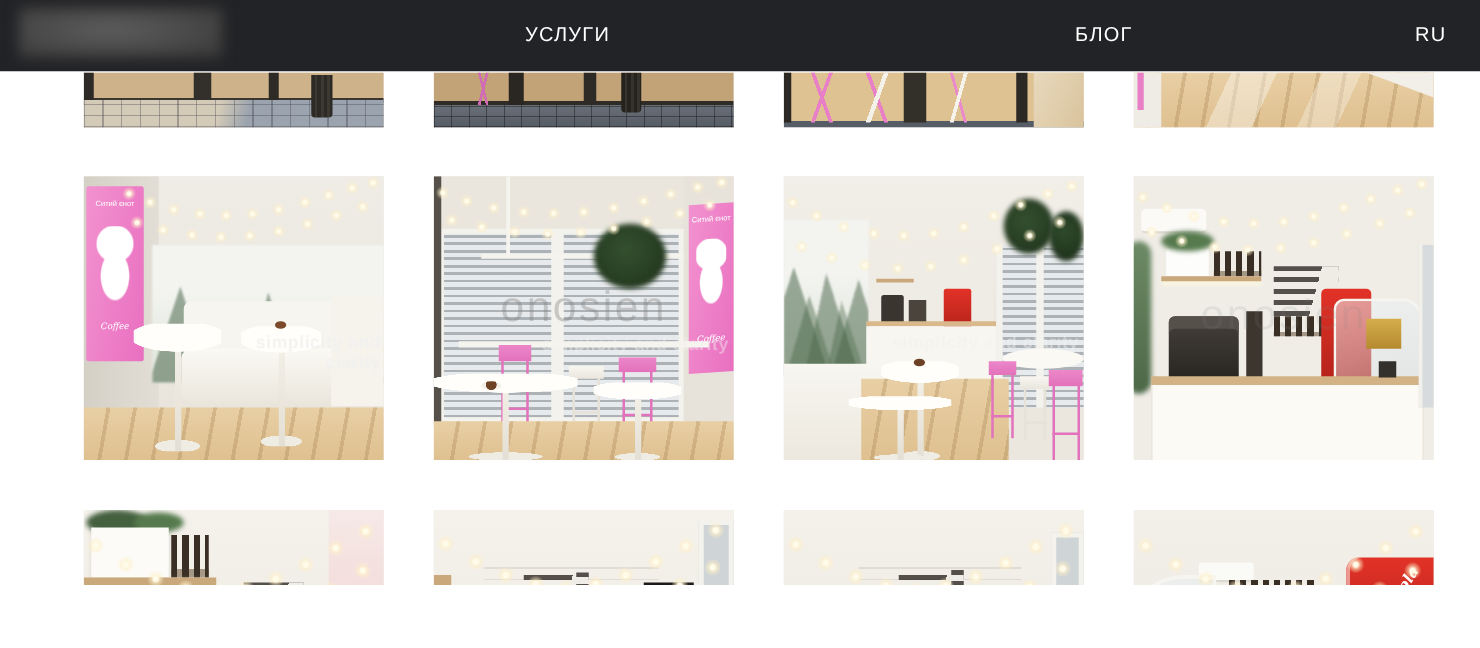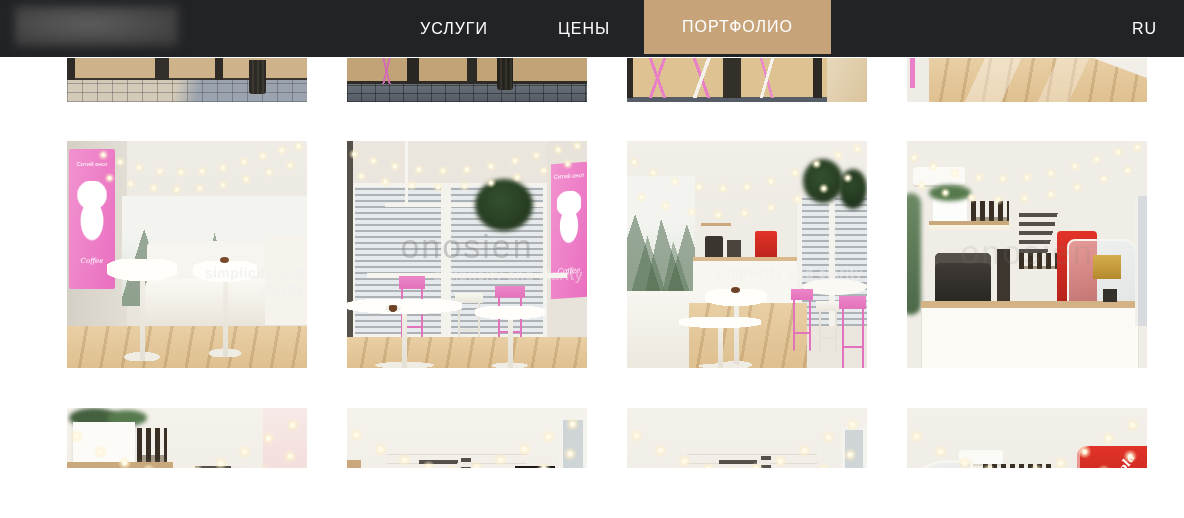--- a/index.html
+++ b/index.html
@@ -102,22 +102,21 @@
             font-style:italic;white-space:nowrap}
 </style>
 </head>
 <body>
 
 <div class="page">
 
   <header class="nav">
     <div class="logo"></div>
     <a class="nav-item" style="left:420px">УСЛУГИ</a>
-    <a class="nav-item" style="left:558px">ЦЕНЫ</a>
-    <a class="nav-item active" style="left:644px;width:187px">ПОРТФОЛИО</a>
+    <a class="nav-item" style="left:860px">БЛОГ</a>
     <a class="nav-item" style="left:1132px">RU</a>
   </header>
 
   <main>
 
     <figure class="th r1 c1" title="Cafe exterior - storefront base and paved sidewalk">
       <div class="s" style="inset:0;background:linear-gradient(180deg,#cdb28a 0 46%,#3b362f 46% 56%,#b9ab96 56%)"></div>
       <div class="s" style="left:0;top:0;width:8px;height:26px;background:#2e2a26"></div>
       <div class="s" style="left:88px;top:0;width:14px;height:26px;background:#332f2a"></div>
       <div class="s" style="left:148px;top:0;width:8px;height:26px;background:#2e2a26"></div>

